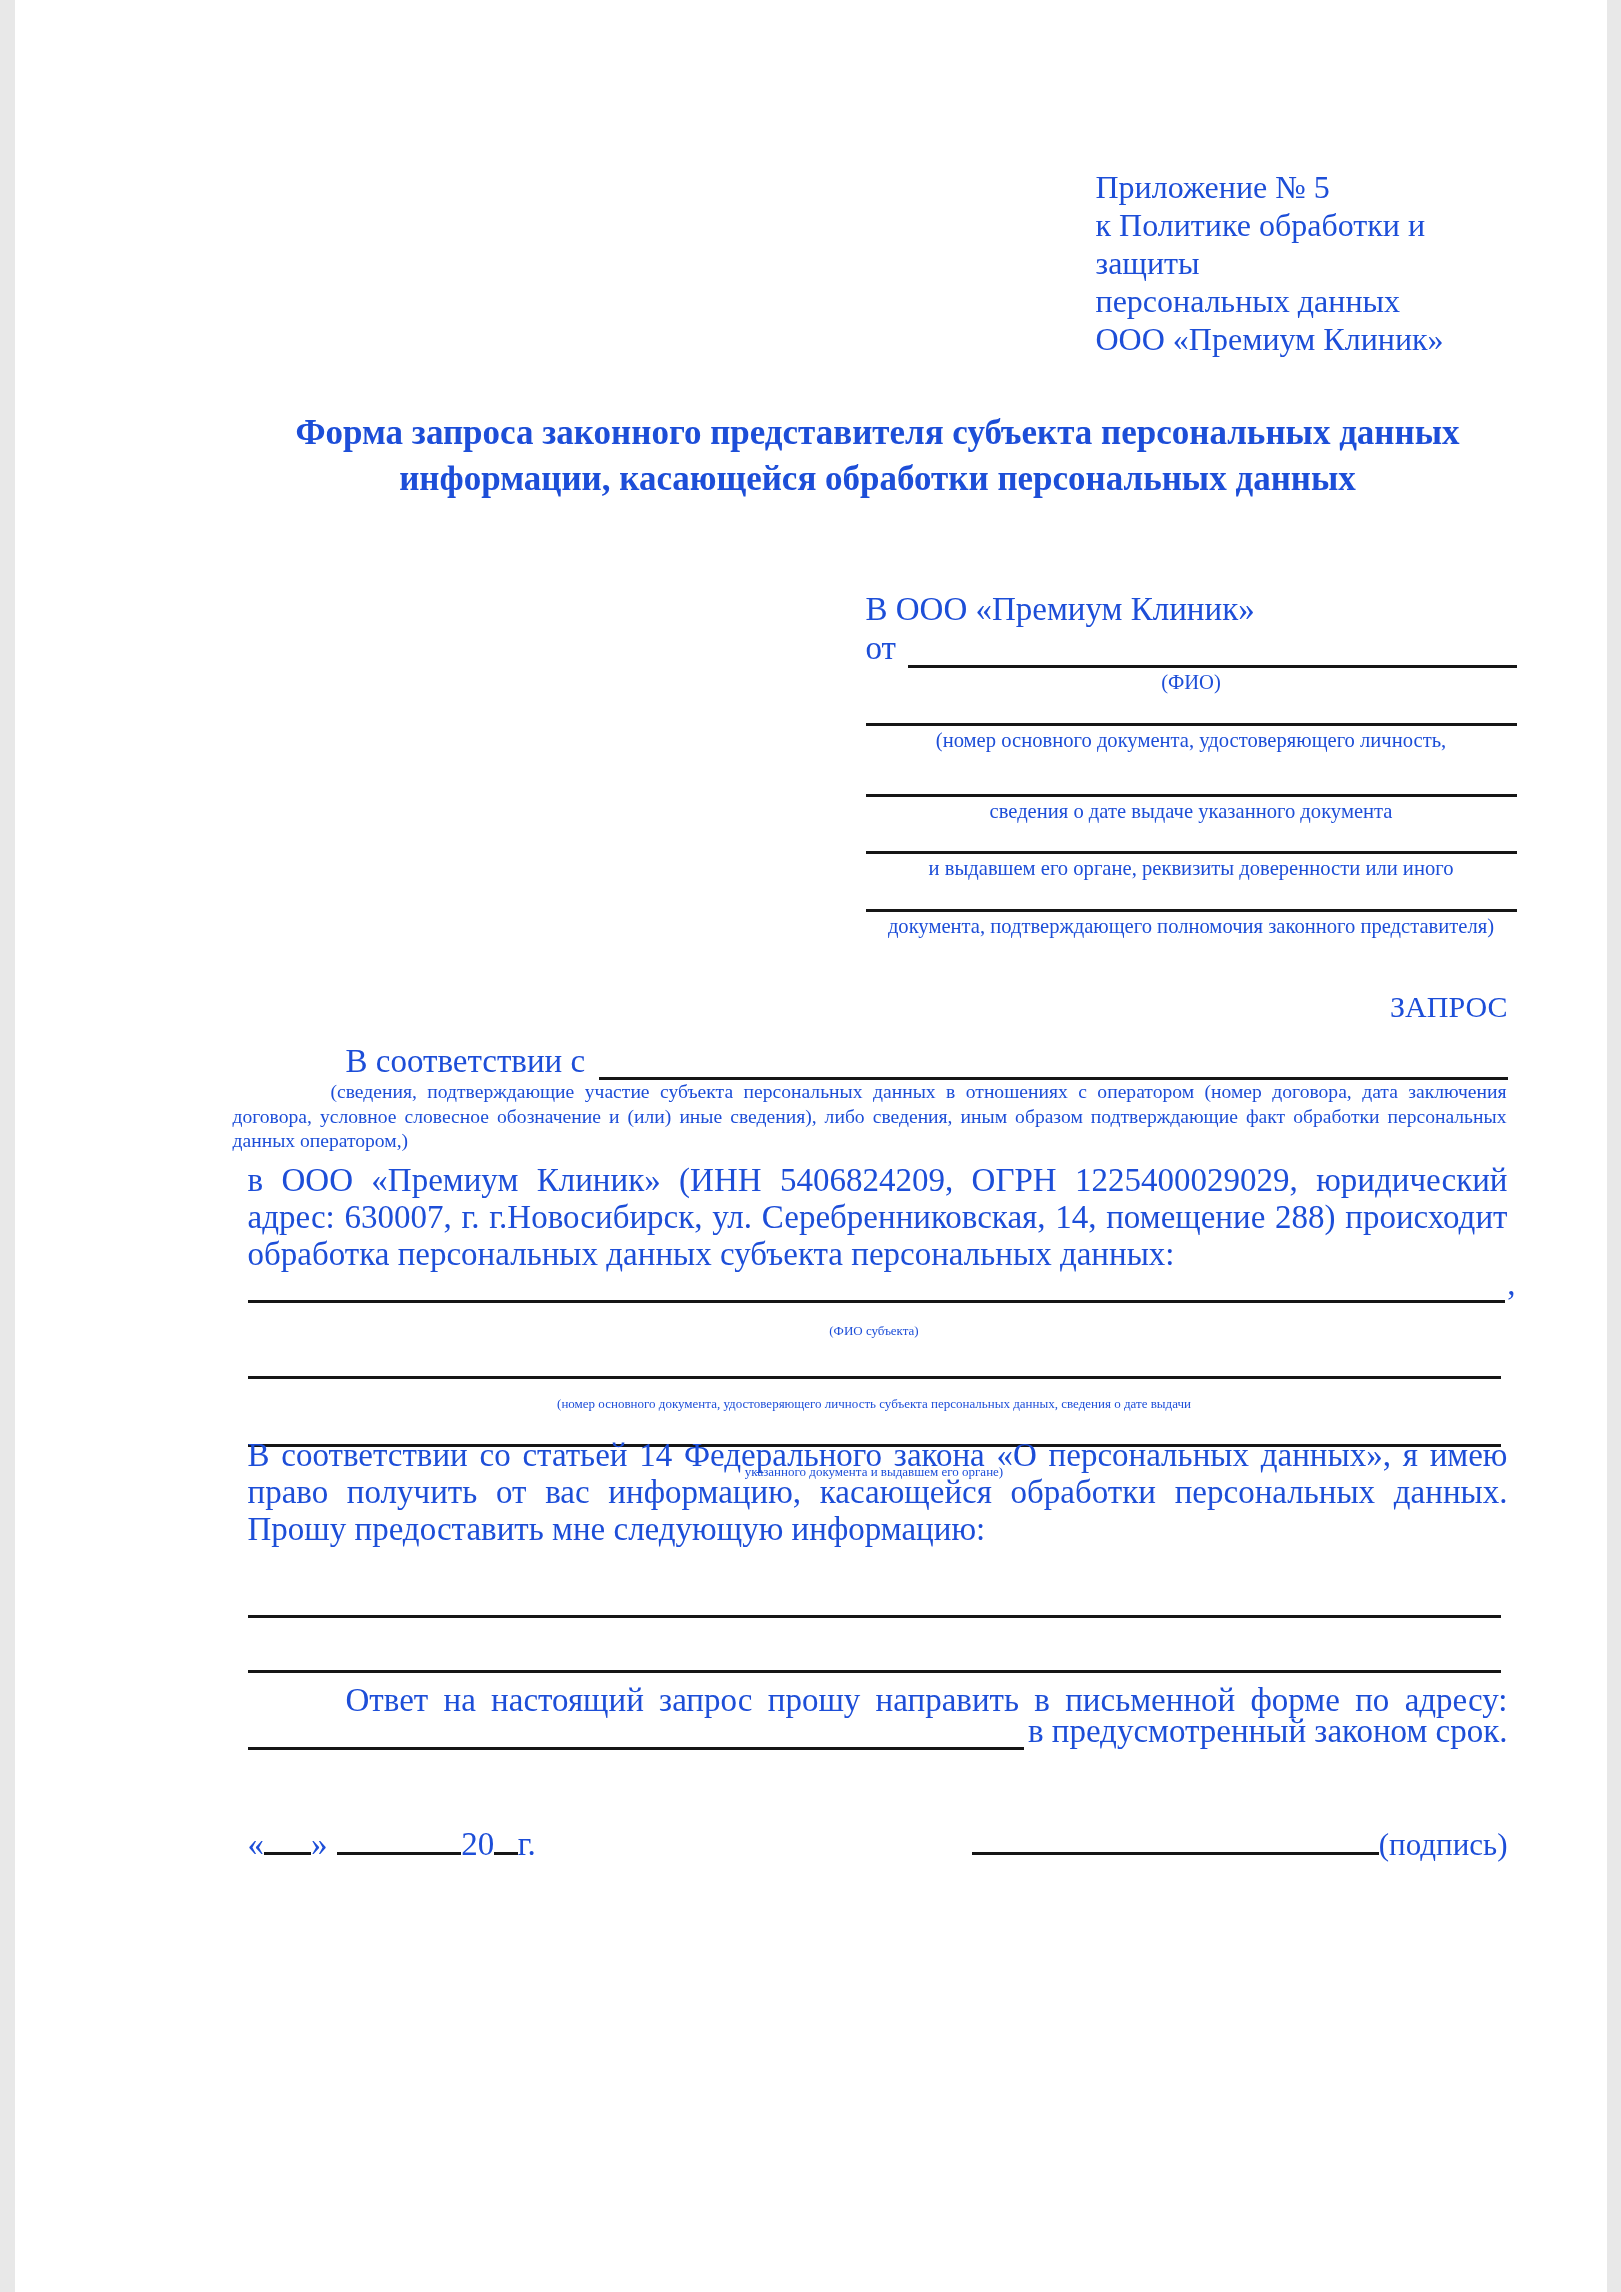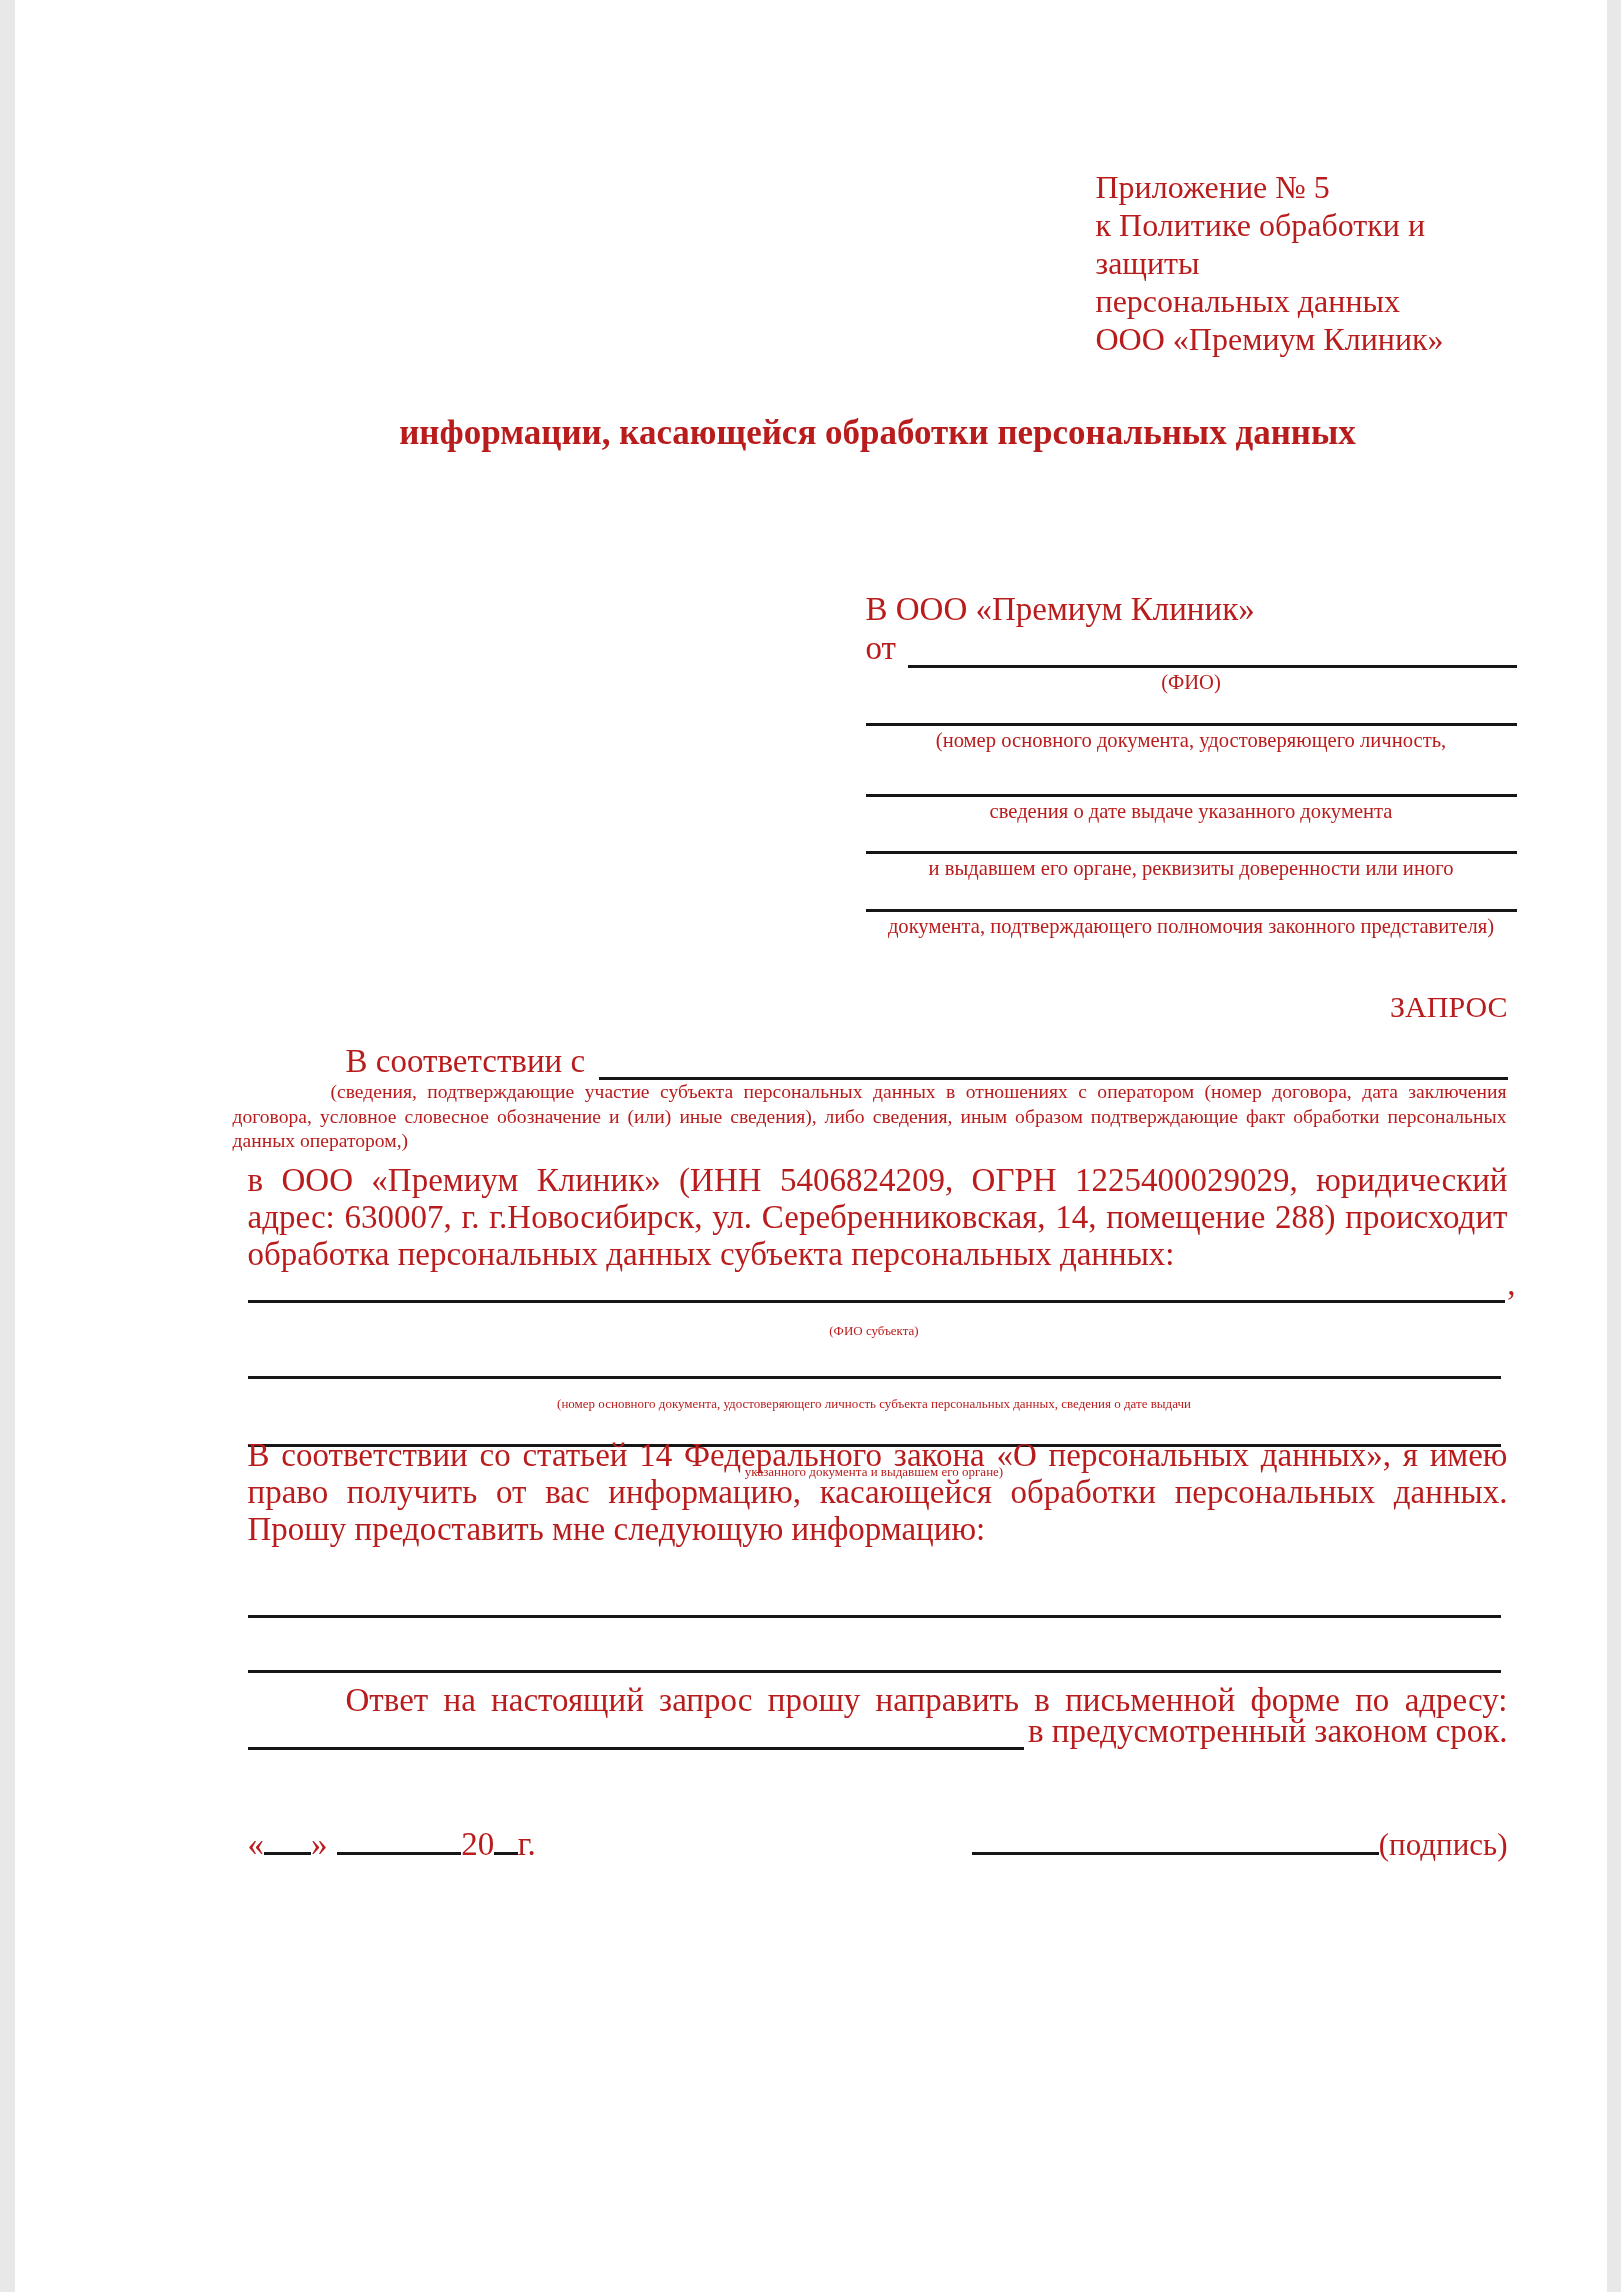--- a/index.html
+++ b/index.html
@@ -2,21 +2,21 @@
 <html><head>
 <meta charset="utf-8">
 <style>
   html,body { margin:0; padding:0; background:#e8e8e8; }
   .page {
     position:relative;
     width:1592px; height:2293px;
     margin:0 auto;
     background:#ffffff;
     font-family:"Liberation Serif","DejaVu Serif",serif;
-    color:#b91c1c;
+    color:#1d4ed8;
     overflow:hidden;
   }
   .abs { position:absolute; }
 
   
   .hdr { left:1081px; top:168px; width:431px; font-size:32px; line-height:38px; }
 
   
   .title { left:233px; top:410px; width:1260px; text-align:center;
            font-weight:bold; font-size:35px; line-height:46px; }
@@ -65,20 +65,21 @@
 <div class="page">
 
   <div class="abs hdr">
     <div>Приложение № 5</div>
     <div>к Политике обработки и защиты</div>
     <div>персональных данных</div>
     <div>ООО «Премиум Клиник»</div>
   </div>
 
   <div class="abs title">
+    <div>Форма запроса законного представителя субъекта персональных данных</div>
     <div>информации, касающейся обработки персональных данных</div>
   </div>
 
   <div class="abs addr">
     <div>В ООО «Премиум Клиник»</div>
     <div class="from-row">
       <span class="lbl">от</span>
       <span class="fill"></span>
     </div>
     <div class="cap fio-cap">(ФИО)</div>

